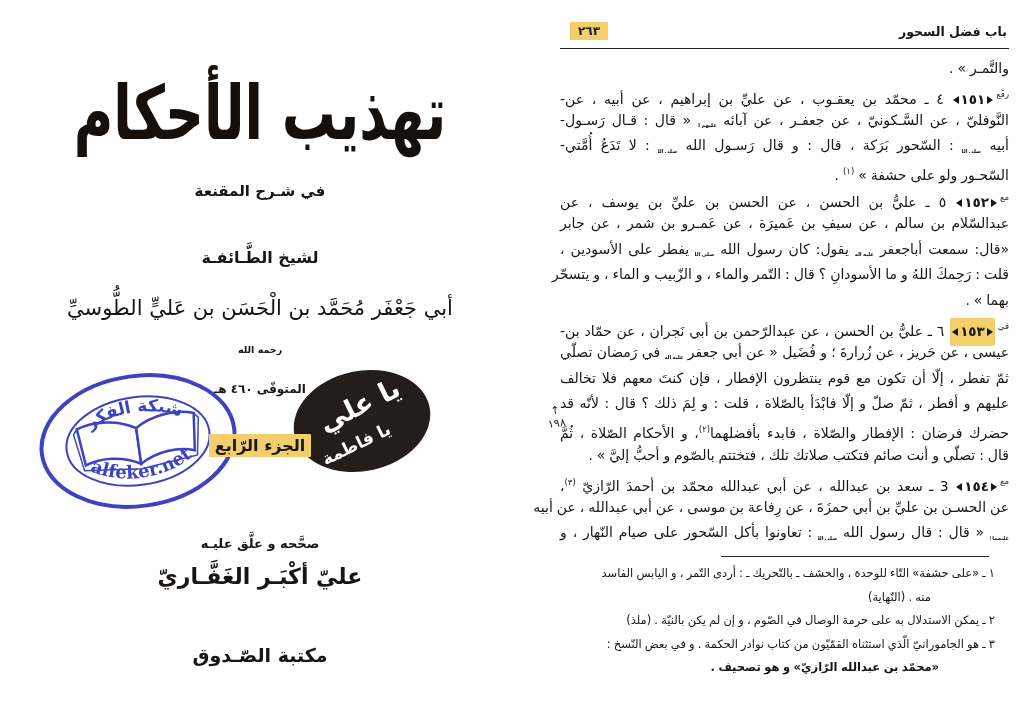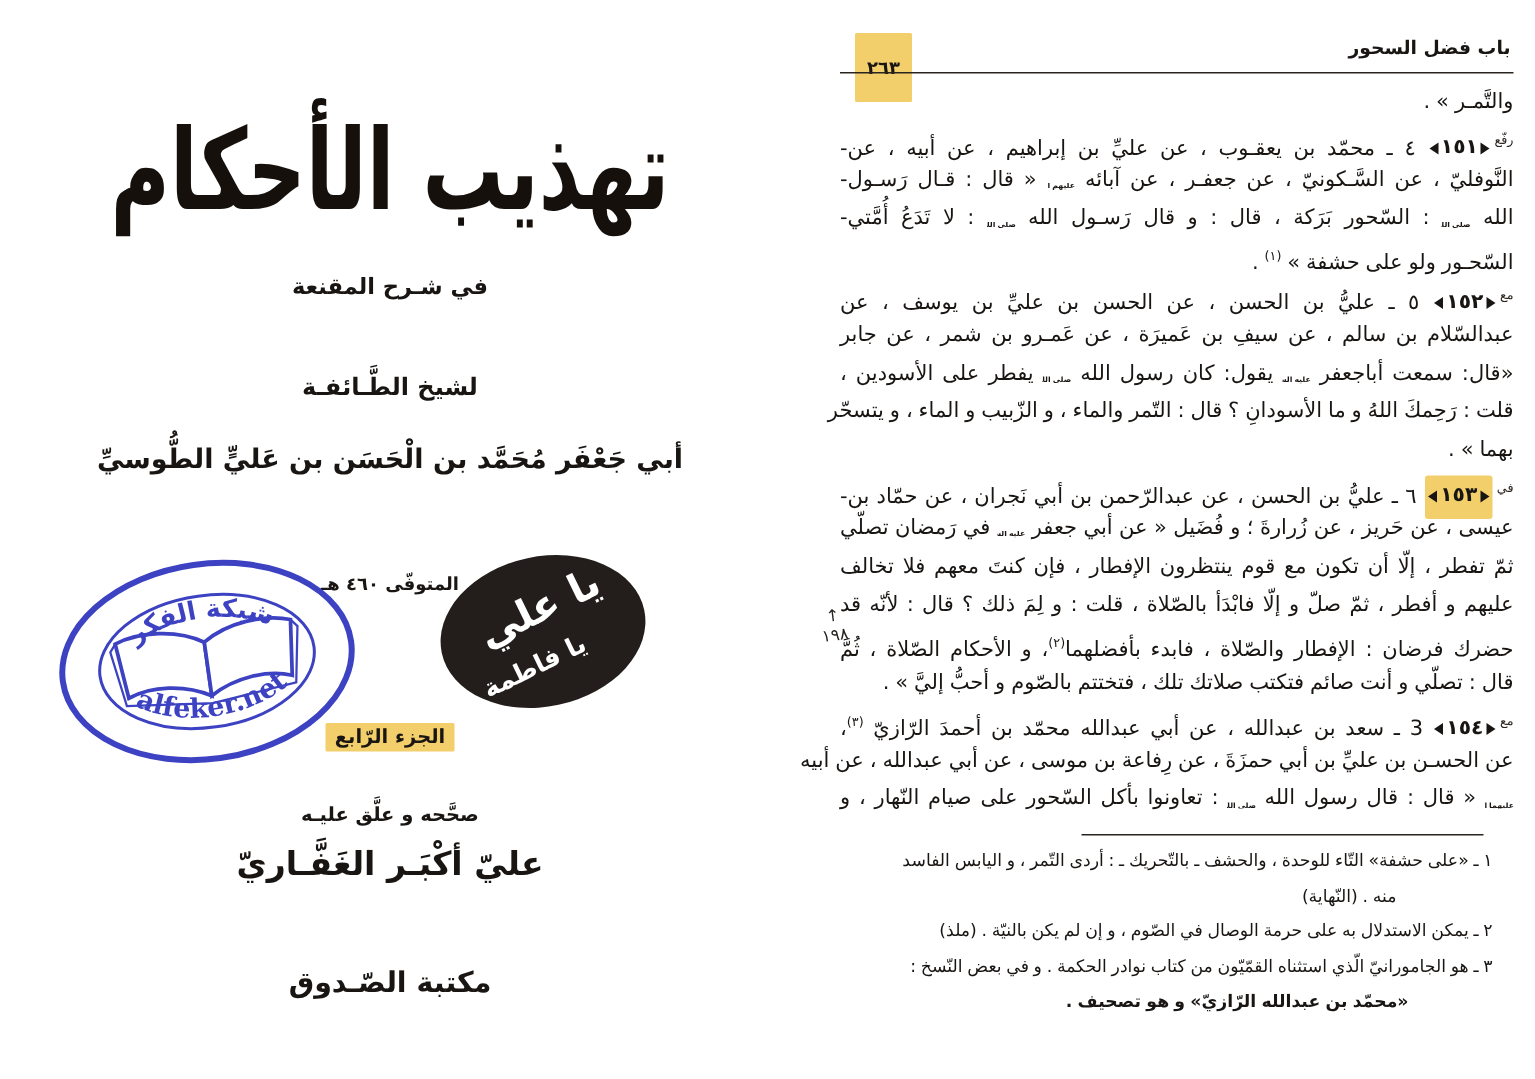--- a/index.html
+++ b/index.html
@@ -6,21 +6,21 @@
   body{
     width:1023px;height:719px;position:relative;overflow:hidden;
     background:#ffffff;color:#191512;
     font-family:"DejaVu Sans",sans-serif;
   }
   
   .rpage{position:absolute;left:560px;top:0;width:449px;height:719px;direction:rtl;}
   .rp-header{position:absolute;top:24px;right:2px;font-size:12.5px;font-weight:bold;letter-spacing:-.2px;}
   .rp-pagenum{
     position:absolute;top:22px;left:10px;font-size:12px;font-weight:bold;
-    padding:16px 8px;border-radius:1px;
+    padding:2px 8px;border-radius:1px;
   }
   .rp-rule{position:absolute;top:48px;left:0;right:0;height:0;border-top:1.6px solid #2a241f;}
   .rp-body{position:absolute;top:56px;left:0;right:0;}
   .bline{
     font-size:14px;line-height:25.8px;height:25.8px;white-space:nowrap;
     text-align:justify;text-align-last:justify;word-spacing:-.5px;overflow:visible;
   }
   .bline.end{text-align-last:right;}
   .sig{font-size:8.5px;vertical-align:7px;margin-left:2px;color:#2a241f;}
   .hnum{display:inline-block;direction:ltr;white-space:nowrap;margin:0 1px;}
@@ -48,43 +48,43 @@
   
   .lpage{position:absolute;left:25px;top:0;width:470px;height:560px;direction:rtl;}
   .lp-center{position:absolute;left:0;width:100%;text-align:center;}
   .lp-title{
     top:28px;height:170px;display:flex;align-items:center;justify-content:center;
     font-size:54px;font-weight:bold;transform:scaleY(1.38);letter-spacing:-2px;
     white-space:nowrap;color:#15100c;
   }
   .lp-subtitle{top:182px;font-size:15px;font-weight:bold;}
   .lp-shaykh{top:248px;font-size:16px;font-weight:bold;letter-spacing:.5px;}
-  .lp-author{top:296px;font-size:18px;font-weight:bold;white-space:nowrap;}
+  .lp-author{top:296px;font-size:21px;font-weight:normal;white-space:nowrap;}
   .lp-rahimahu{top:344px;font-size:9.5px;font-weight:bold;}
   .lp-died{top:382px;font-size:12px;font-weight:bold;}
-  .lp-volume{top:484px;font-size:13px;font-weight:bold;}
+  .lp-volume{top:436px;font-size:16px;font-weight:bold;}
   .lp-volume span{background:#f2cf6b;padding:2px 6px;border-radius:1px;}
   .lp-edited{top:536px;font-size:13px;font-weight:bold;}
   .lp-editor{top:564px;font-size:22px;font-weight:bold;letter-spacing:1px;}
   .lp-publisher{top:644px;font-size:19px;font-weight:bold;}
   .stamp-blue{position:absolute;left:8px;top:370px;opacity:.92;}
   .seal-black{position:absolute;left:262px;top:362px;opacity:.95;}
 </style>
 </head>
 <body>
 
 <div class="rpage">
   <div class="rp-header">باب فضل السحور</div>
   <div class="rp-pagenum" style="background: rgb(242, 207, 107);">٢٦٣</div>
   <div class="rp-rule"></div>
   <div class="rp-body" id="body-lines">
       <div class="bline end"><span class="t">والتَّمـر » .</span></div>
       <div class="bline"><span class="sig">رفّع</span><span class="hnum" dir="ltr"><i class="tri trl"></i><b>١٥١</b><i class="tri trr"></i></span><span class="t"> ٤ ـ محمّد بن يعقـوب ، عن عليِّ بن إبراهيم ، عن أبيه ، عن-</span></div>
       <div class="bline"><span class="t">النَّوفليّ ، عن السَّـكونيّ ، عن جعفـر ، عن آبائه </span><span class="hon">عليهم السلام</span><span class="t"> « قال : قـال رَسـول-</span></div>
-      <div class="bline"><span class="t">الله </span><span class="hon">صلى الله عليه وآله</span><span class="t"> : السّحور بَرَكة ، قال : و قال رَسـول الله </span><span class="hon">صلى الله عليه وآله</span><span class="t"> : لا تَدَعُ أُمَّتي-</span></div>
+      <div class="bline"><span class="t">أبيه </span><span class="hon">صلى الله عليه وآله</span><span class="t"> : السّحور بَرَكة ، قال : و قال رَسـول الله </span><span class="hon">صلى الله عليه وآله</span><span class="t"> : لا تَدَعُ أُمَّتي-</span></div>
       <div class="bline end"><span class="t">السّحـور ولو على حشفة » </span><span class="sup">(١)</span><span class="t"> .</span></div>
       <div class="bline"><span class="sig">مع</span><span class="hnum" dir="ltr"><i class="tri trl"></i><b>١٥٢</b><i class="tri trr"></i></span><span class="t"> ٥ ـ عليُّ بن الحسن ، عن الحسن بن عليِّ بن يوسف ، عن</span></div>
       <div class="bline"><span class="t">عبدالسّلام بن سالم ، عن سيفِ بن عَميرَة ، عن عَمـرو بن شمر ، عن جابر</span></div>
       <div class="bline"><span class="t">«قال: سمعت أباجعفر </span><span class="hon">عليه السلام</span><span class="t"> يقول: كان رسول الله </span><span class="hon">صلى الله عليه وآله</span><span class="t"> يفطر على الأسودين ،</span></div>
       <div class="bline"><span class="t">قلت : رَحِمكَ اللهُ و ما الأسودانِ ؟ قال : التّمر والماء ، و الزّبيب و الماء ، و يتسحّر</span></div>
       <div class="bline end"><span class="t">بهما » .</span></div>
       <div class="bline"><span class="sig">في</span><span class="hnum hl" dir="ltr" style="background: rgb(242, 207, 107);"><i class="tri trl"></i><b>١٥٣</b><i class="tri trr"></i></span><span class="t"> ٦ ـ عليُّ بن الحسن ، عن عبدالرّحمن بن أبي نَجران ، عن حمّاد بن-</span></div>
       <div class="bline"><span class="t">عيسى ، عن حَريز ، عن زُرارةَ ؛ و فُضَيل « عن أبي جعفر </span><span class="hon">عليه السلام</span><span class="t"> في رَمضان تصلّي</span></div>
       <div class="bline"><span class="t">ثمّ تفطر ، إلّا أن تكون مع قوم ينتظرون الإفطار ، فإن كنتَ معهم فلا تخالف</span></div>
       <div class="bline"><span class="t">عليهم و أفطر ، ثمّ صلّ و إلّا فابْدَأ بالصّلاة ، قلت : و لِمَ ذلك ؟ قال : لأنّه قد</span></div>
@@ -107,20 +107,21 @@
 <div class="margin-note">
   <div>↑</div>
   <div>١٩٨</div>
 </div>
 
 <div class="lpage">
   <div class="lp-center lp-title">تهذيب الأحكام</div>
   <div class="lp-center lp-subtitle">في شـرح المقنعة</div>
   <div class="lp-center lp-shaykh">لشيخ الطَّـائفـة</div>
   <div class="lp-center lp-author">أبي جَعْفَر مُحَمَّد بن الْحَسَن بن عَليٍّ الطُّوسيِّ</div>
+  <div class="lp-center lp-rahimahu">رحمه الله</div>
   <div class="lp-center lp-died">المتوفّى ٤٦٠ هـ</div>
 
   <svg class="stamp-blue" width="210" height="142" viewBox="0 0 210 142">
     <g transform="rotate(-8 105 71)" fill="none" stroke="#2d33bd">
       <ellipse cx="105" cy="71" rx="97" ry="65" stroke-width="4"></ellipse>
       <ellipse cx="105" cy="71" rx="72" ry="44" stroke-width="2"></ellipse>
       <g stroke-width="2.5" fill="#ffffff">
         <path d="M105,58 C88,47 63,45 46,51 L50,88 C66,82 88,84 105,94 Z"></path>
         <path d="M105,58 C122,47 147,45 164,51 L160,88 C144,82 122,84 105,94 Z"></path>
         <path d="M46,51 L42,56 L48,93 L105,99 L162,93 L168,56 L164,51" stroke-width="1.5" fill="none"></path>

